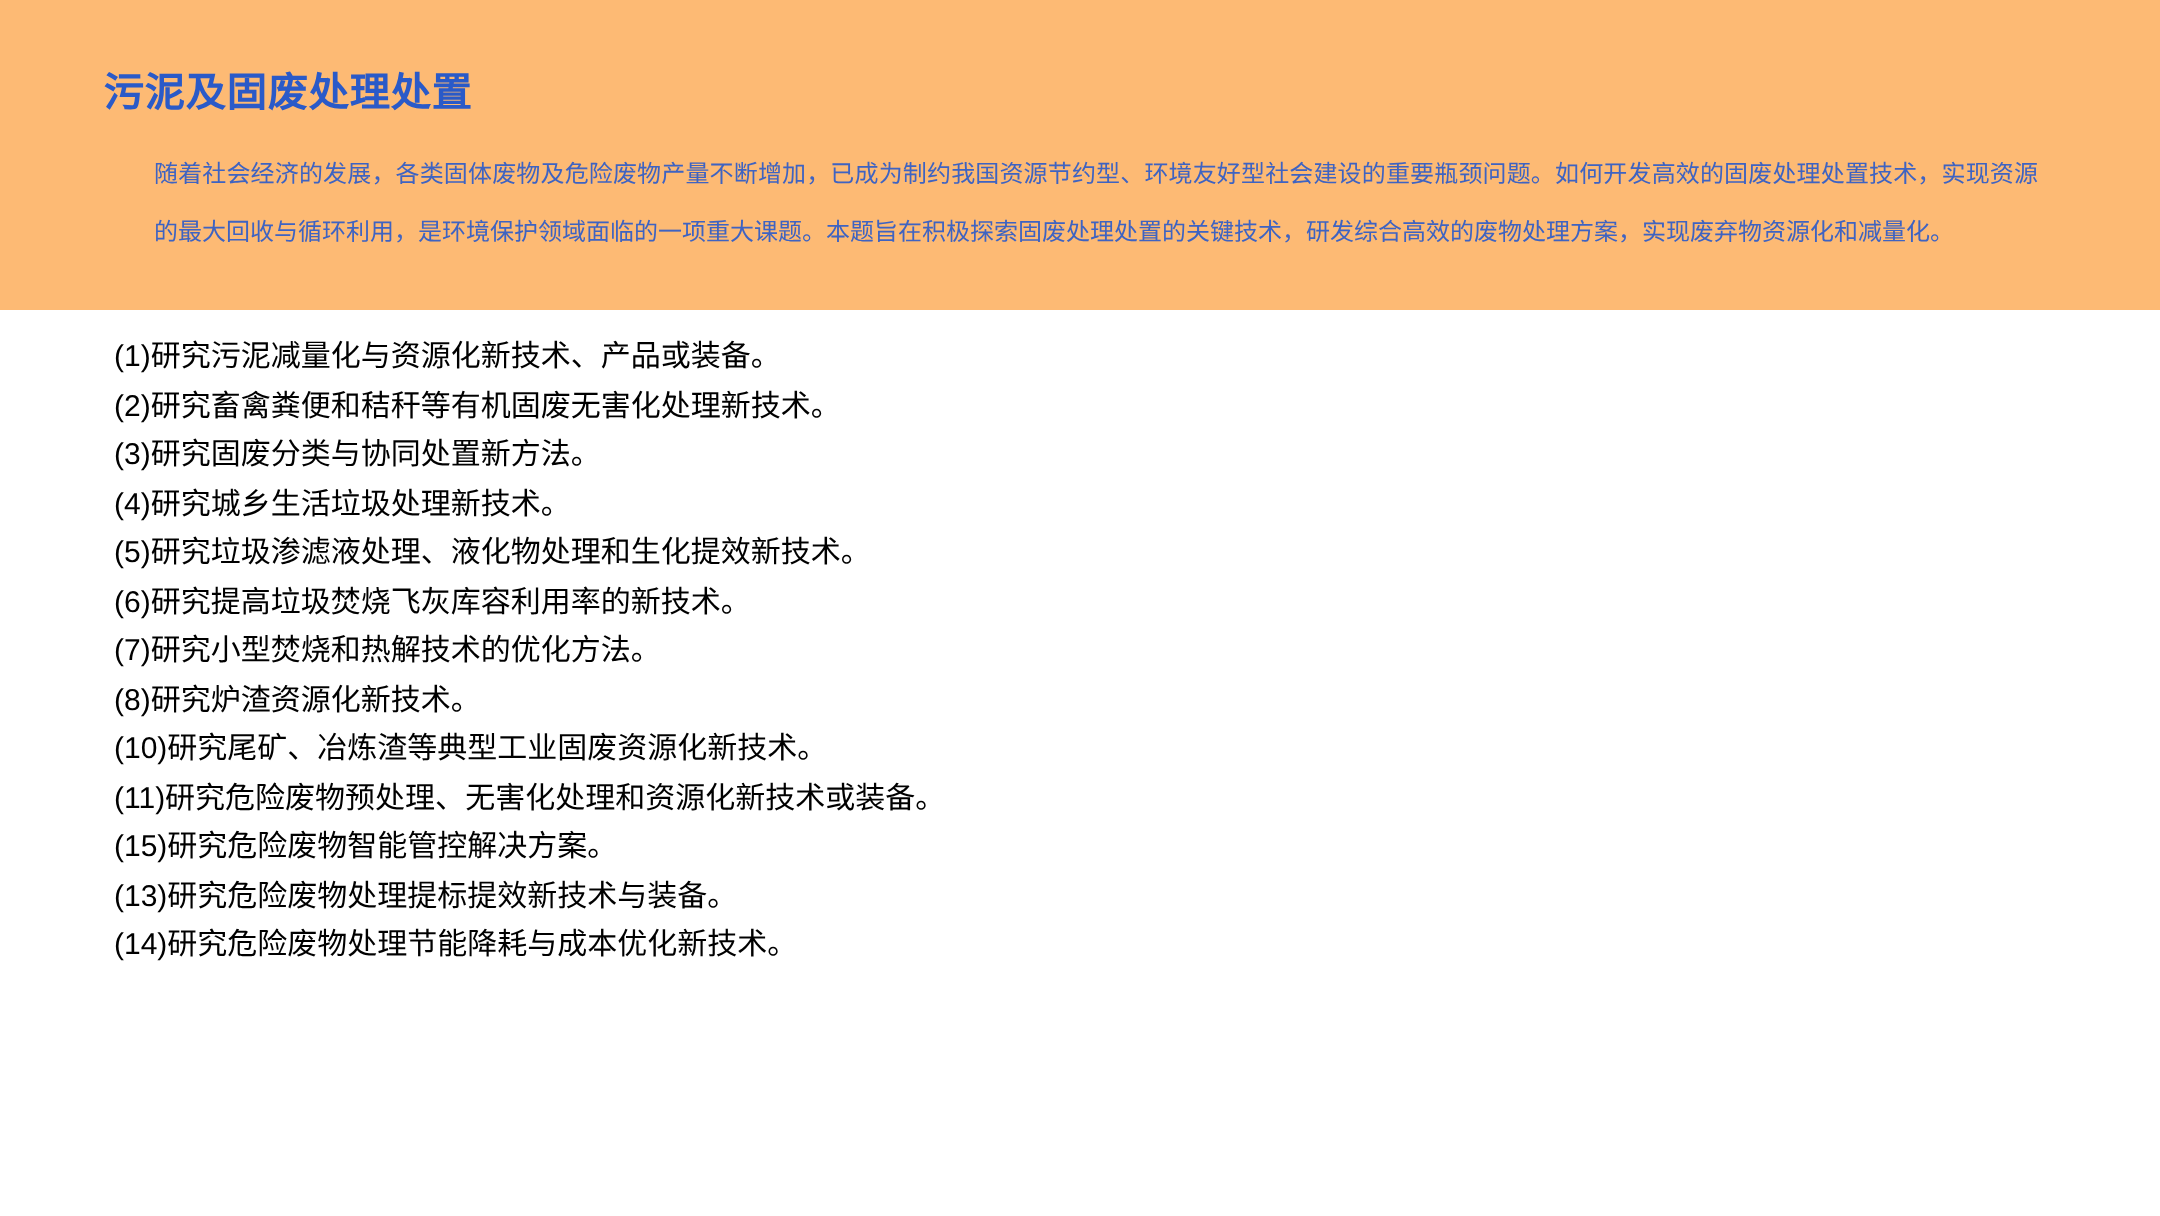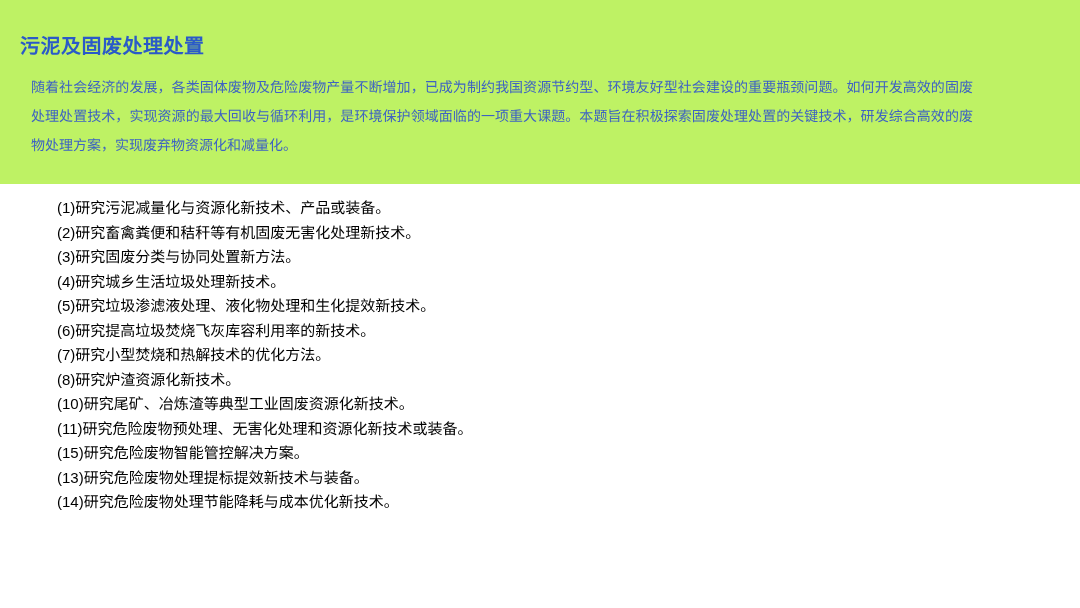--- a/index.html
+++ b/index.html
@@ -10,34 +10,34 @@
     font-family: "Liberation Sans", "DejaVu Sans", sans-serif;
     overflow: hidden;
   }
   .page {
     width: 1080px;
     height: 608px;
     background: #ffffff;
   }
   .header-panel {
     width: 1080px;
-    background: #bef264;
-    padding: 30px 36px 24px 20px;
+    background: #fdba74;
+    padding: 30px 36px 24px 52px;
   }
   .header-title {
     font-size: 20px;
     font-weight: 700;
     color: #2a5ac8;
     letter-spacing: 0.5px;
   }
   .header-desc {
     margin-top: 14px;
-    margin-left: 11px;
+    margin-left: 25px;
     width: 942px;
-    font-size: 14px;
+    font-size: 12px;
     line-height: 29px;
     color: #3e63c2;
     text-align: justify;
   }
   .body-section {
     padding: 12px 38px 0 57px;
   }
   .intro {
     width: 986px;
     font-size: 15px;

